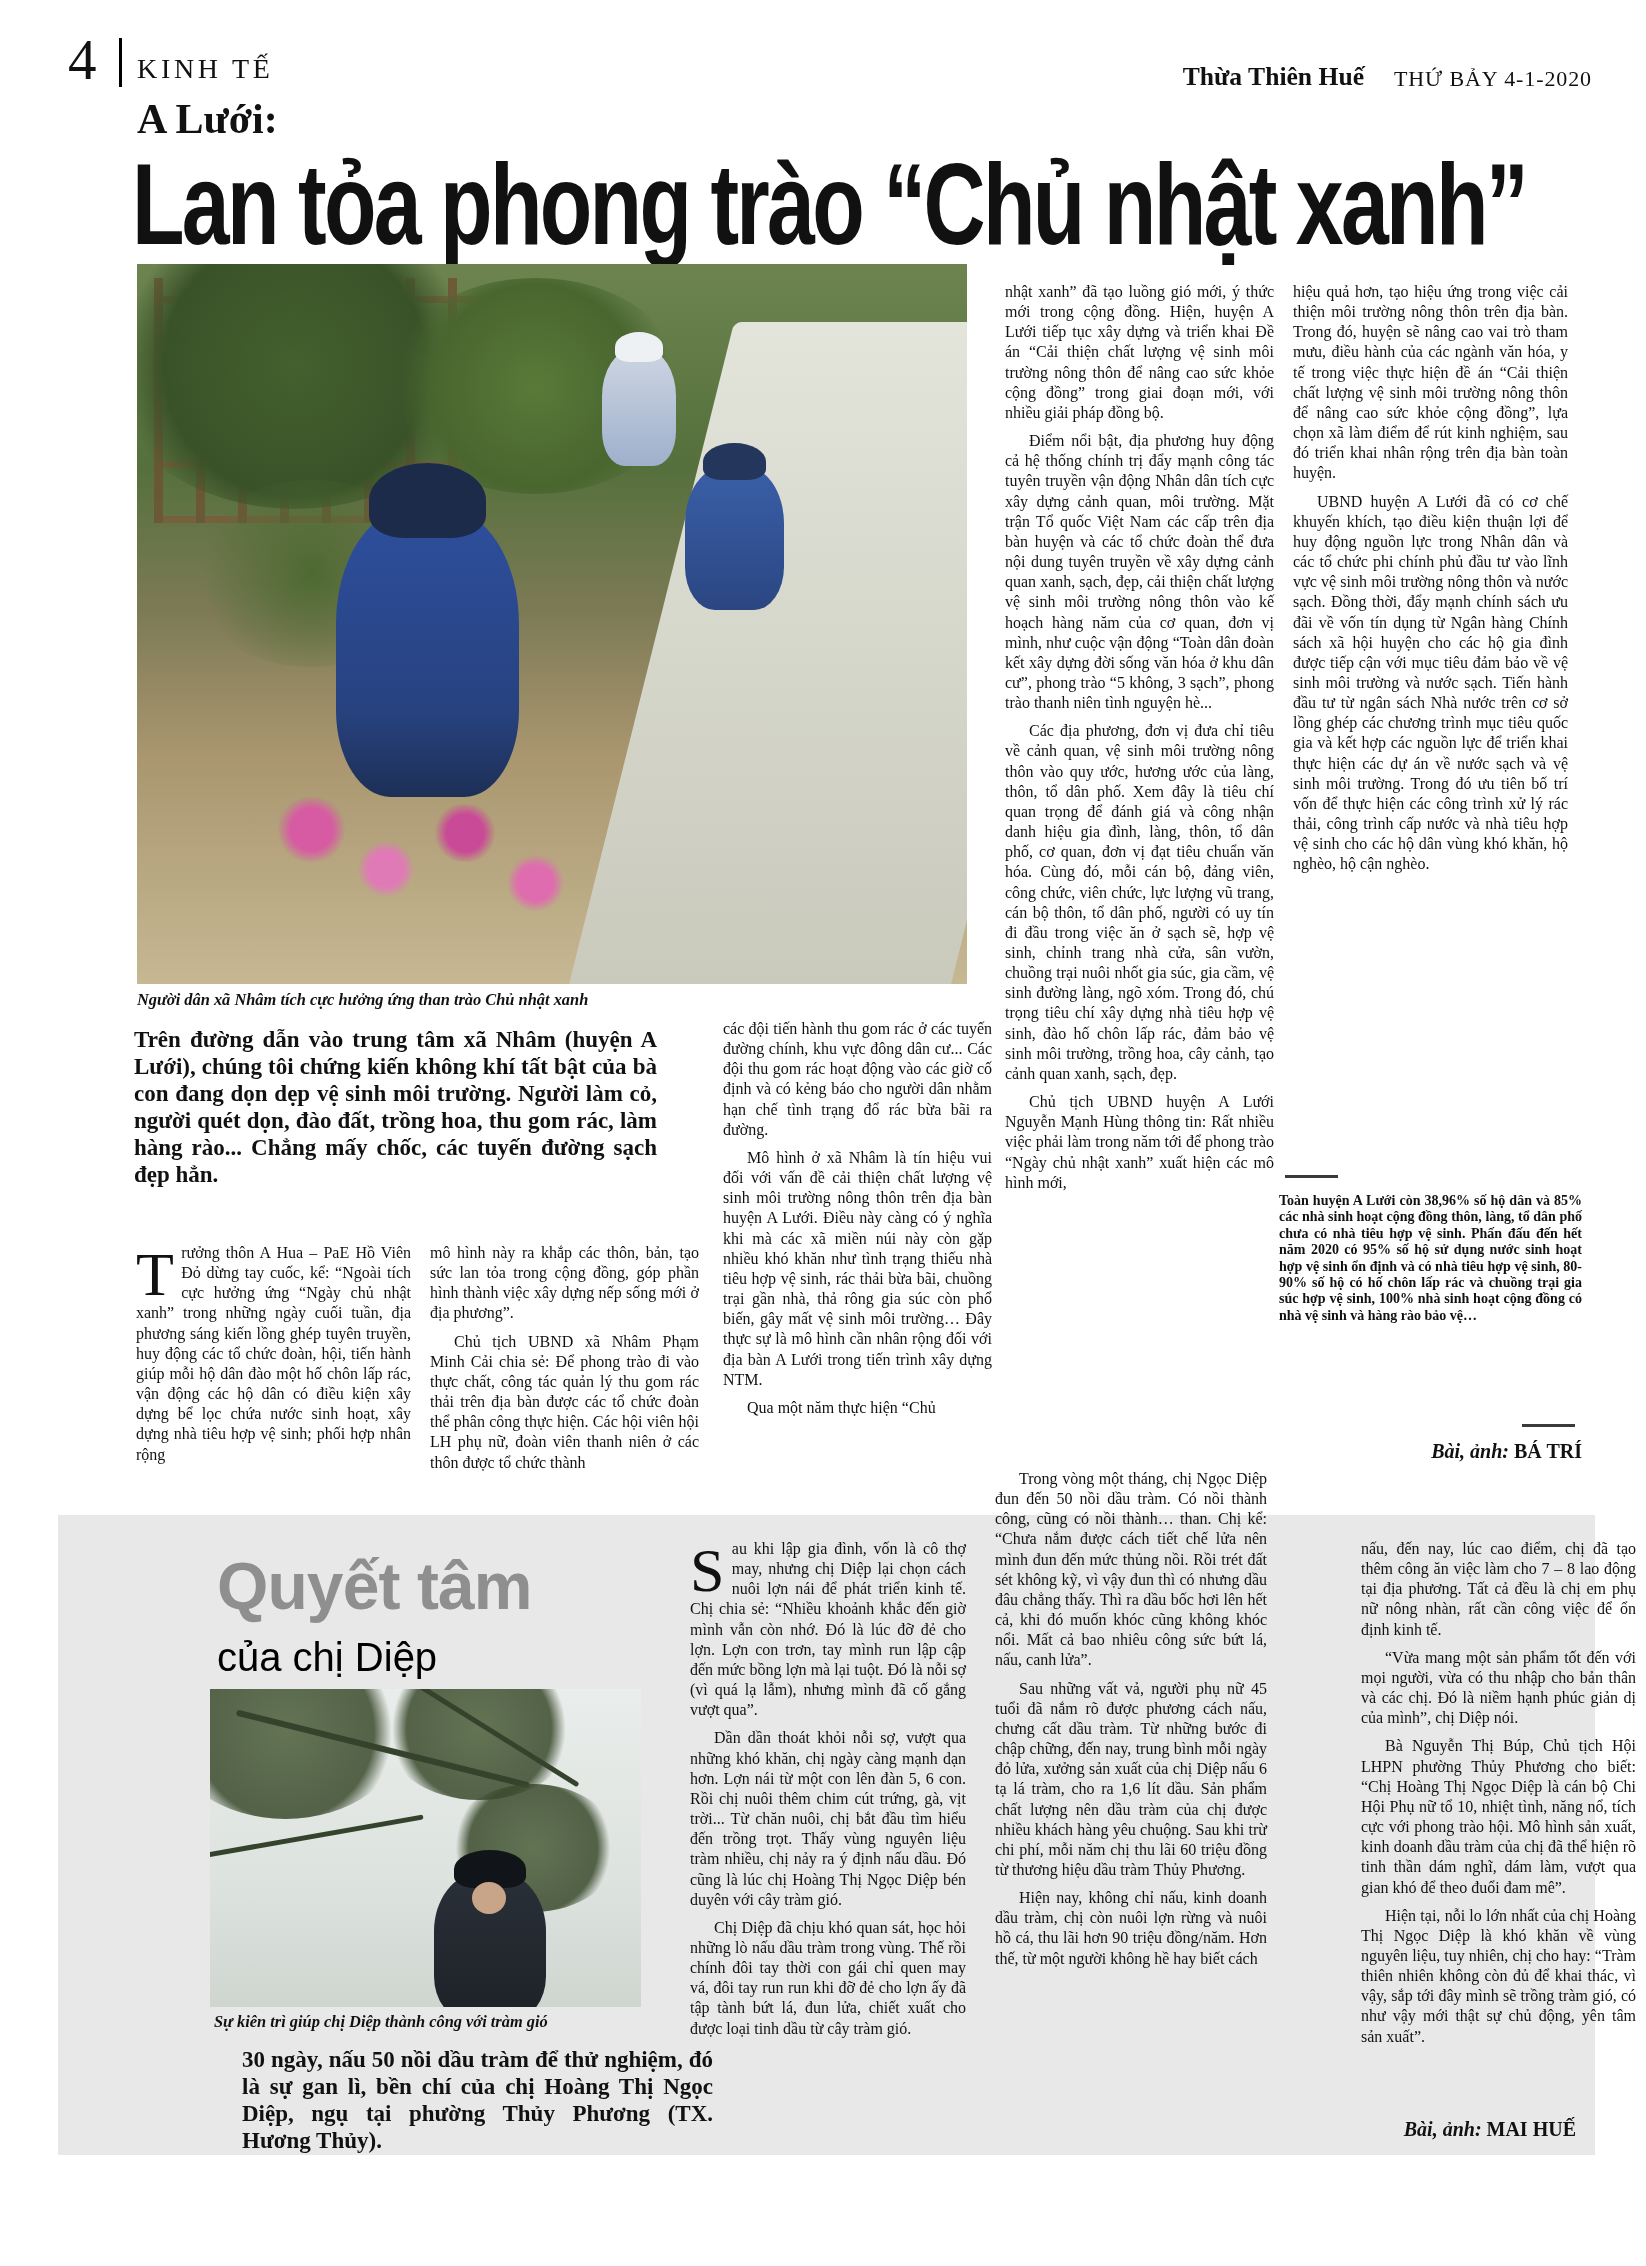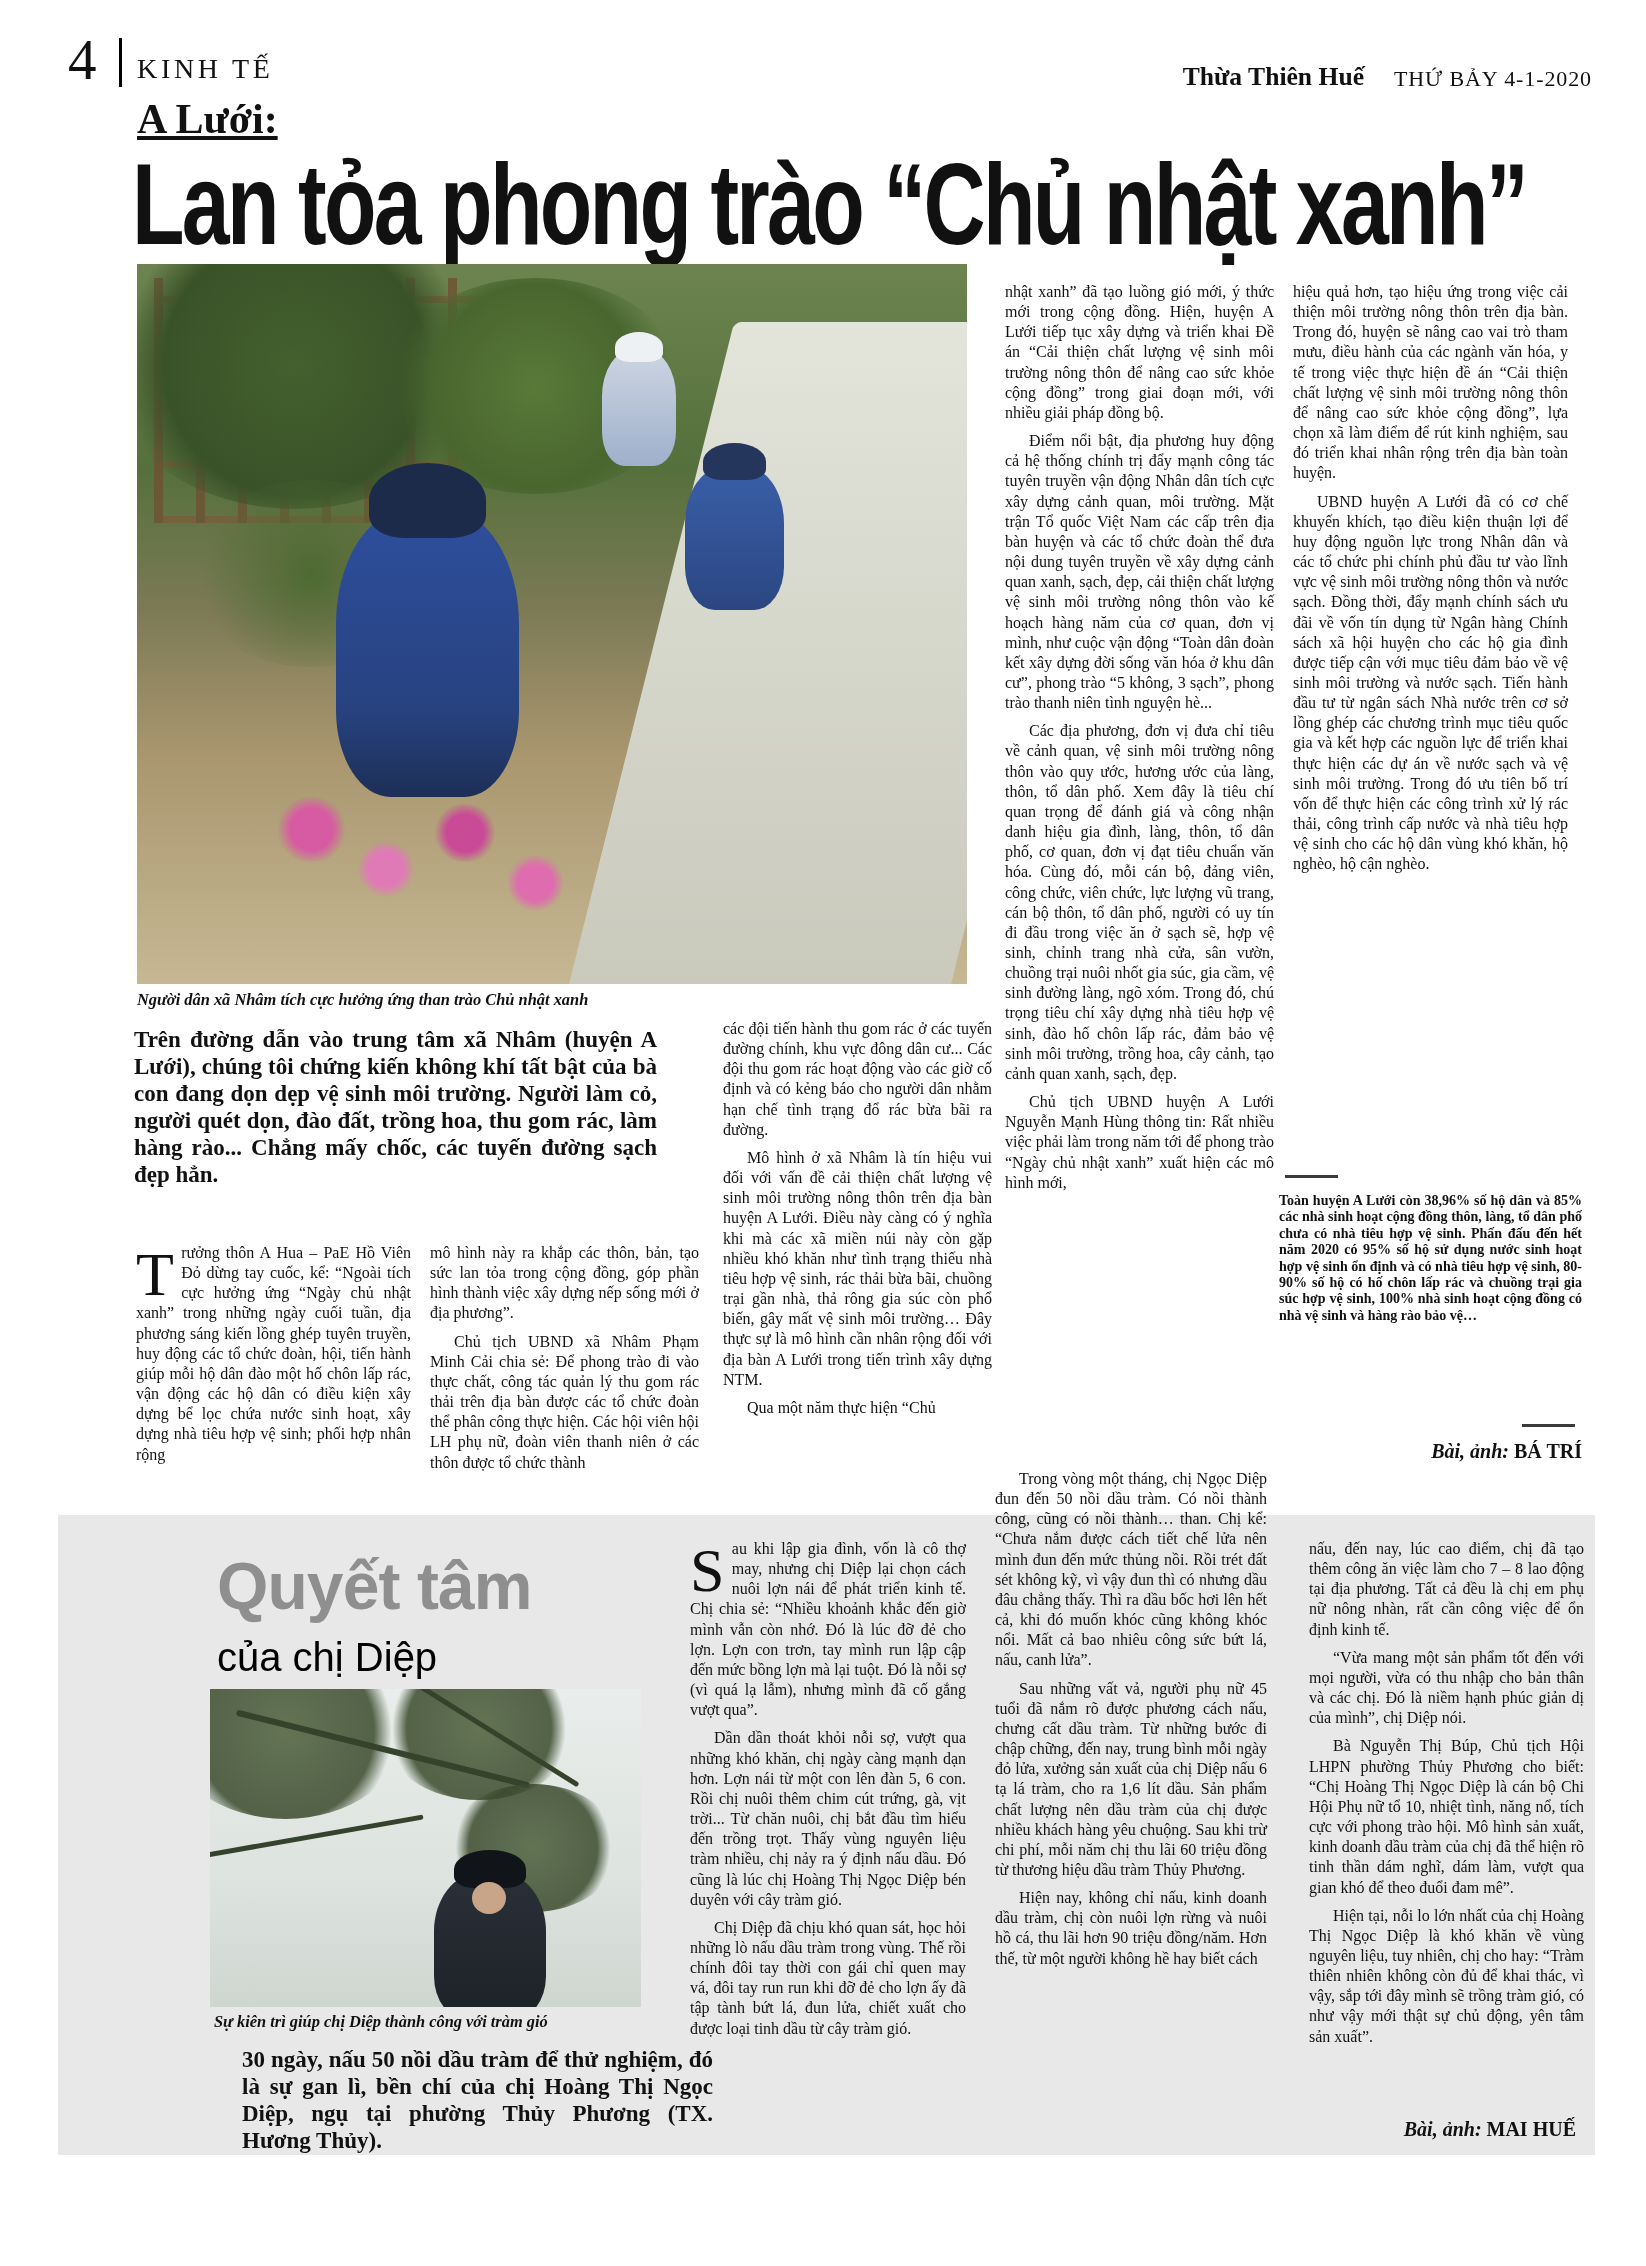--- a/index.html
+++ b/index.html
@@ -60,21 +60,21 @@
 <body>
 
 <div id="page">
 
   <div class="abs pagenum" style="left:68px;top:31px;">4</div>
   <div class="abs hdr-bar" style="left:119px;top:38px;"></div>
   <div class="abs section" style="left:137px;top:53px;">KINH TẾ</div>
   <div class="abs masthead" style="right:283px;top:62px;">Thừa Thiên Huế</div>
   <div class="abs hdr-date" style="right:55px;top:66px;">THỨ BẢY 4-1-2020</div>
 
-  <div class="abs kicker" style="left:137px;top:95px;text-decoration:underline;">A Lưới:</div>
+  <div class="abs kicker" style="left:137px;top:95px;">A Lưới:</div>
   <div class="abs headline" style="left:132px;top:146px;width:1480px;">Lan tỏa phong trào “Chủ nhật xanh”</div>
 
   <div class="abs photo photo1" style="left:137px;top:264px;width:830px;height:720px;">
     <div class="p1fence"></div>
     <div class="p1road"></div>
     <div class="p1blob" style="left:-4%;top:-6%;width:46%;height:40%;background:radial-gradient(circle,#44602e 0%,#3a5228 55%,transparent 72%);"></div>
     <div class="p1blob" style="left:30%;top:2%;width:36%;height:30%;background:radial-gradient(circle,#587a38 0%,#49662f 55%,transparent 74%);"></div>
     <div class="p1blob" style="left:6%;top:30%;width:30%;height:26%;background:radial-gradient(circle,#4e6a33 0%,transparent 70%);"></div>
     <div class="fig" style="left:24%;top:34%;width:22%;height:40%;background:linear-gradient(180deg,#2e4f9e 0%,#27427f 70%,#1d2f56 100%);">
       <div class="hat" style="background:#1c2b4a;"></div>
@@ -148,21 +148,21 @@
   <div class="abs col dropcap" style="left:682px;top:1531px;width:292px;height:605px;">
       <p>Sau khi lập gia đình, vốn là cô thợ may, nhưng chị Diệp lại chọn cách nuôi lợn nái để phát triển kinh tế. Chị chia sẻ: “Nhiều khoảnh khắc đến giờ mình vẫn còn nhớ. Đó là lúc đỡ đẻ cho lợn. Lợn con trơn, tay mình run lập cập đến mức bồng lợn mà lại tuột. Đó là nỗi sợ (vì quá lạ lẫm), nhưng mình đã cố gắng vượt qua”.</p>
       <p>Dần dần thoát khỏi nỗi sợ, vượt qua những khó khăn, chị ngày càng mạnh dạn hơn. Lợn nái từ một con lên đàn 5, 6 con. Rồi chị nuôi thêm chim cút trứng, gà, vịt trời... Từ chăn nuôi, chị bắt đầu tìm hiểu đến trồng trọt. Thấy vùng nguyên liệu tràm nhiều, chị nảy ra ý định nấu dầu. Đó cũng là lúc chị Hoàng Thị Ngọc Diệp bén duyên với cây tràm gió.</p>
       <p>Chị Diệp đã chịu khó quan sát, học hỏi những lò nấu dầu tràm trong vùng. Thế rồi chính đôi tay thời con gái chỉ quen may vá, đôi tay run run khi đỡ đẻ cho lợn ấy đã tập tành bứt lá, đun lửa, chiết xuất cho được loại tinh dầu từ cây tràm gió.</p>
     </div>
   <div class="abs col" style="left:987px;top:1461px;width:288px;height:605px;">
       <p>Trong vòng một tháng, chị Ngọc Diệp đun đến 50 nồi dầu tràm. Có nồi thành công, cũng có nồi thành… than. Chị kể: “Chưa nắm được cách tiết chế lửa nên mình đun đến mức thủng nồi. Rồi trét đất sét không kỹ, vì vậy đun thì có nhưng dầu đâu chẳng thấy. Thì ra dầu bốc hơi lên hết cả, khi đó muốn khóc cũng không khóc nổi. Mất cả bao nhiêu công sức bứt lá, nấu, canh lửa”.</p>
       <p>Sau những vất vả, người phụ nữ 45 tuổi đã nắm rõ được phương cách nấu, chưng cất dầu tràm. Từ những bước đi chập chững, đến nay, trung bình mỗi ngày đỏ lửa, xưởng sản xuất của chị Diệp nấu 6 tạ lá tràm, cho ra 1,6 lít dầu. Sản phẩm chất lượng nên dầu tràm của chị được nhiều khách hàng yêu chuộng. Sau khi trừ chi phí, mỗi năm chị thu lãi 60 triệu đồng từ thương hiệu dầu tràm Thủy Phương.</p>
       <p>Hiện nay, không chỉ nấu, kinh doanh dầu tràm, chị còn nuôi lợn rừng và nuôi hồ cá, thu lãi hơn 90 triệu đồng/năm. Hơn thế, từ một người không hề hay biết cách</p>
     </div>
-  <div class="abs col" data-cont="true" style="left:1301px;top:1531px;width:291px;height:585px;">
+  <div class="abs col" data-cont="true" style="left:1353px;top:1531px;width:291px;height:585px;">
       <p>nấu, đến nay, lúc cao điểm, chị đã tạo thêm công ăn việc làm cho 7 – 8 lao động tại địa phương. Tất cả đều là chị em phụ nữ nông nhàn, rất cần công việc để ổn định kinh tế.</p>
       <p>“Vừa mang một sản phẩm tốt đến với mọi người, vừa có thu nhập cho bản thân và các chị. Đó là niềm hạnh phúc giản dị của mình”, chị Diệp nói.</p>
       <p>Bà Nguyễn Thị Búp, Chủ tịch Hội LHPN phường Thủy Phương cho biết: “Chị Hoàng Thị Ngọc Diệp là cán bộ Chi Hội Phụ nữ tổ 10, nhiệt tình, năng nổ, tích cực với phong trào hội. Mô hình sản xuất, kinh doanh dầu tràm của chị đã thể hiện rõ tinh thần dám nghĩ, dám làm, vượt qua gian khó để theo đuổi đam mê”.</p>
       <p>Hiện tại, nỗi lo lớn nhất của chị Hoàng Thị Ngọc Diệp là khó khăn về vùng nguyên liệu, tuy nhiên, chị cho hay: “Tràm thiên nhiên không còn đủ để khai thác, vì vậy, sắp tới đây mình sẽ trồng tràm gió, có như vậy mới thật sự chủ động, yên tâm sản xuất”.</p>
     </div>
   <div class="abs byline" style="left:1285px;top:2118px;width:291px;">
     <span class="lbl">Bài, ảnh:</span>
     <span class="nm">MAI HUẾ</span>
   </div>
 

